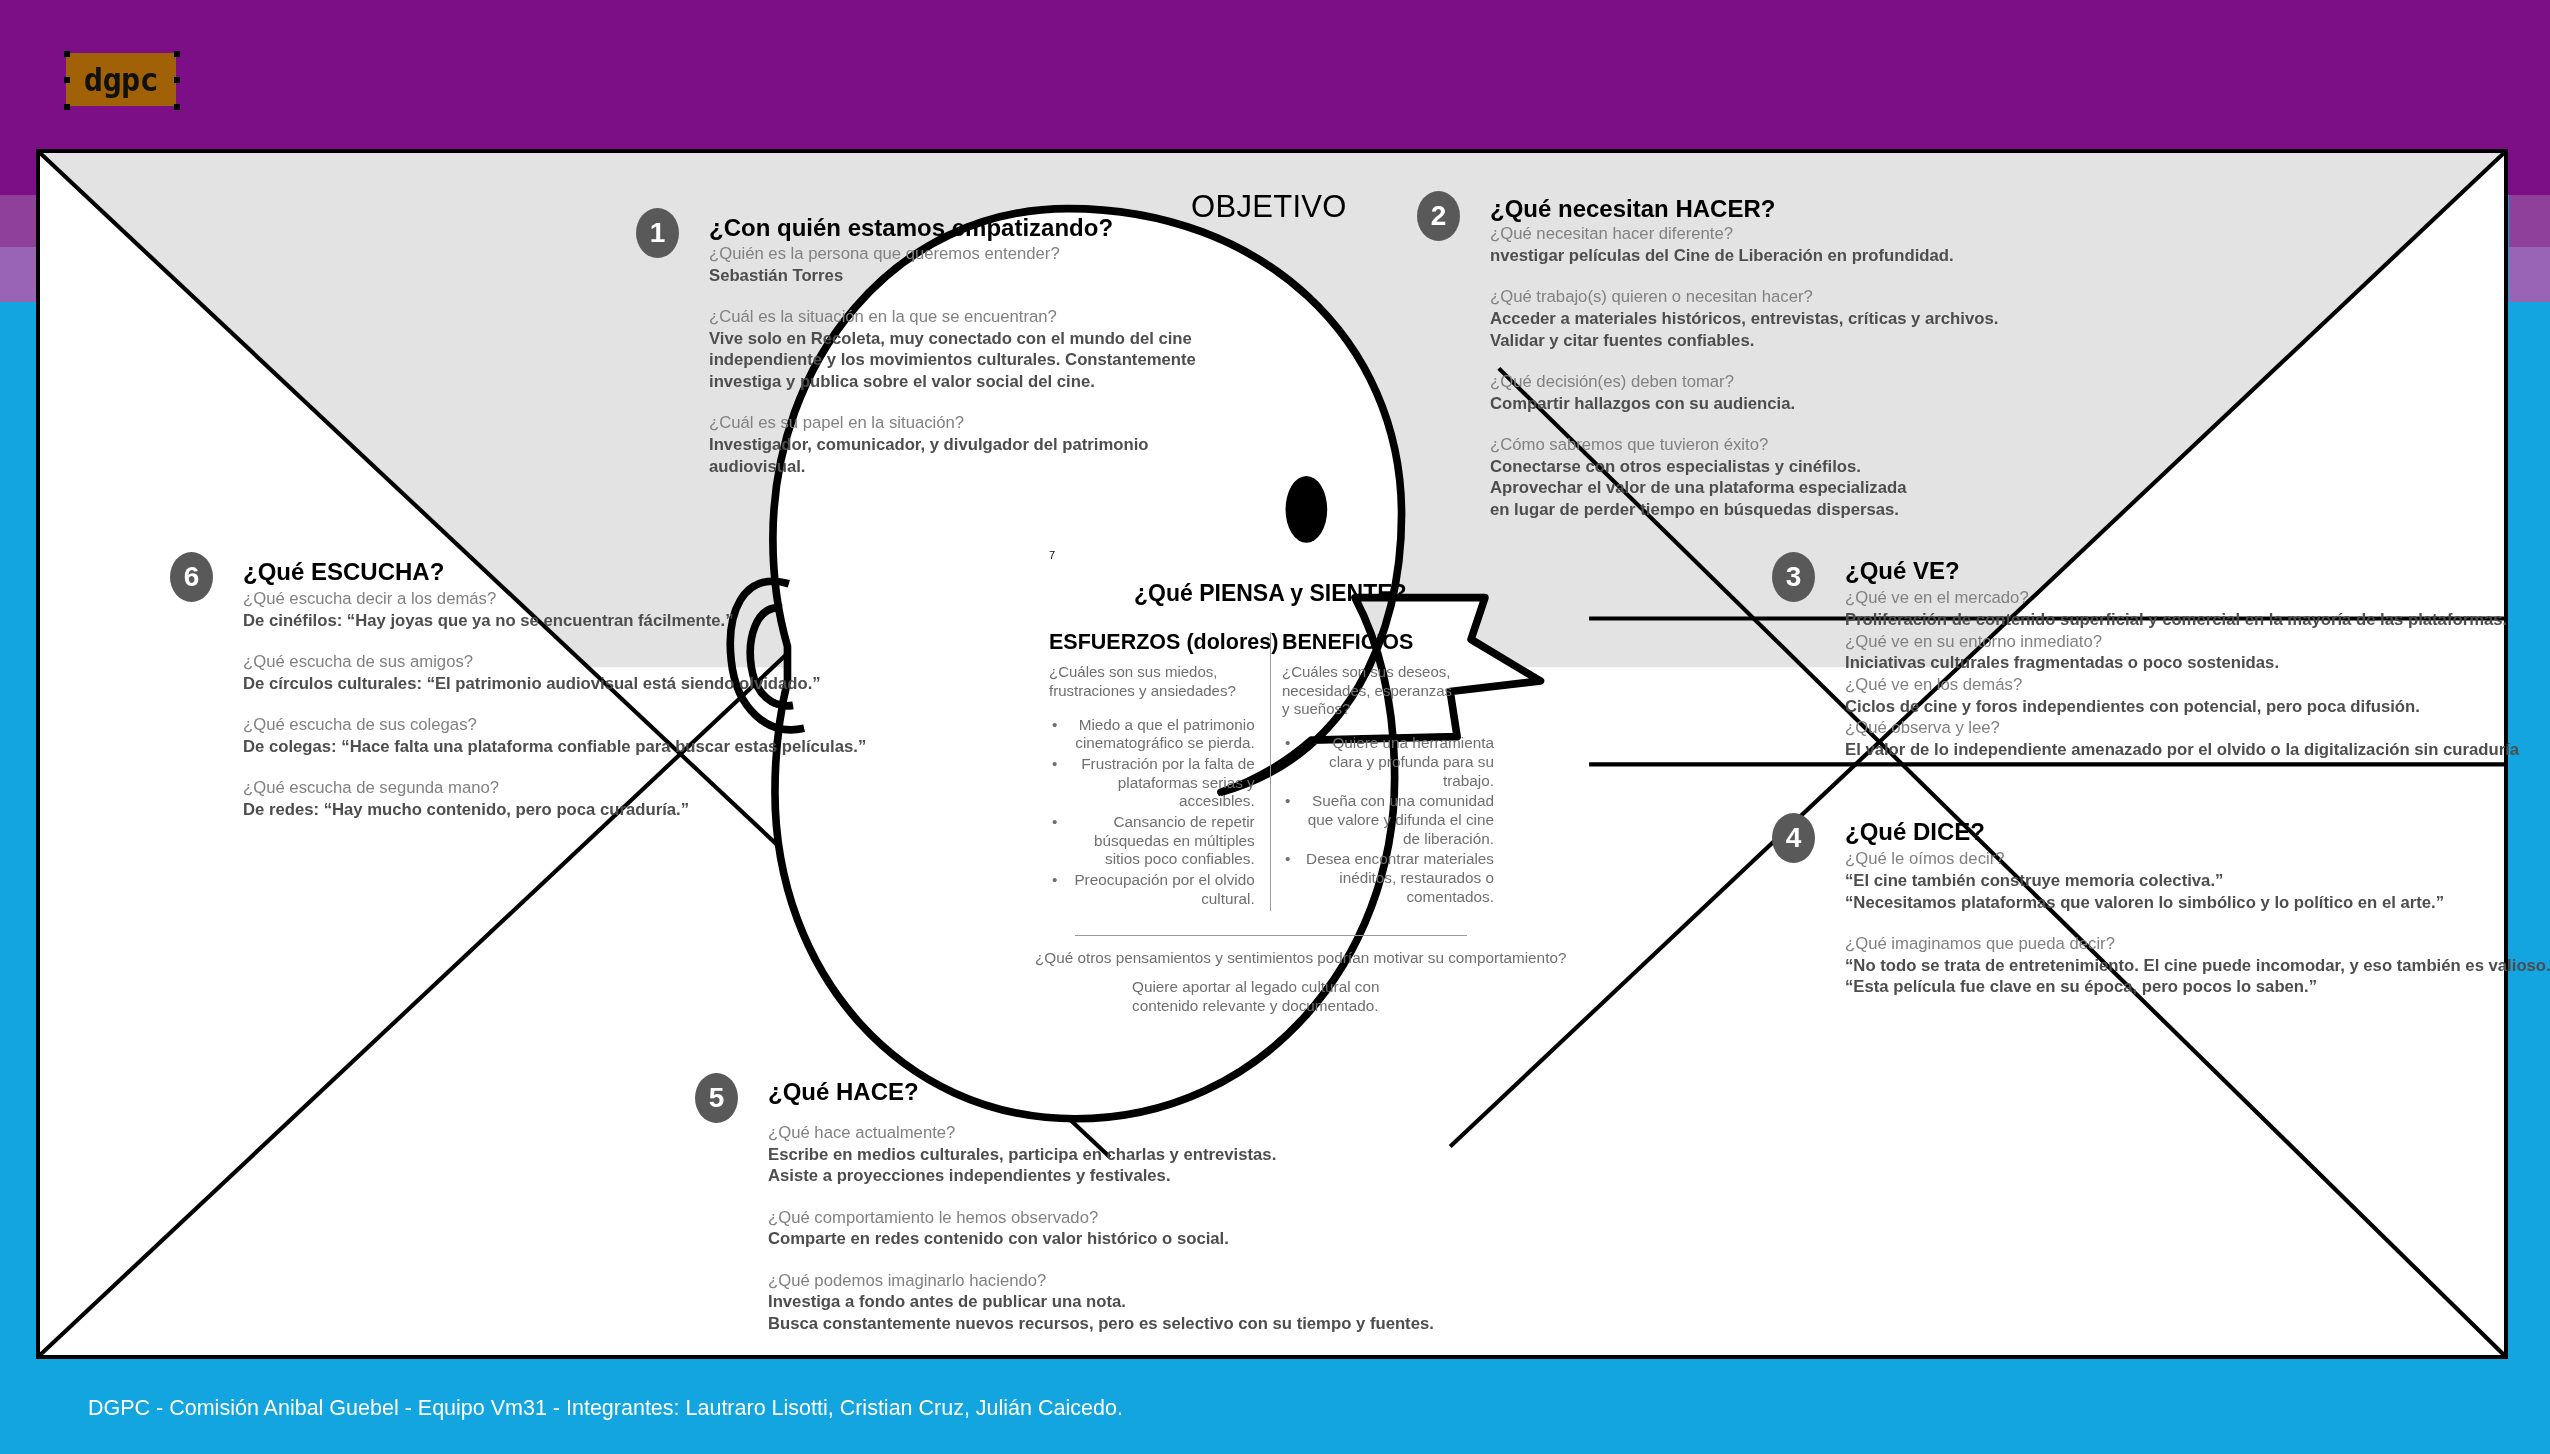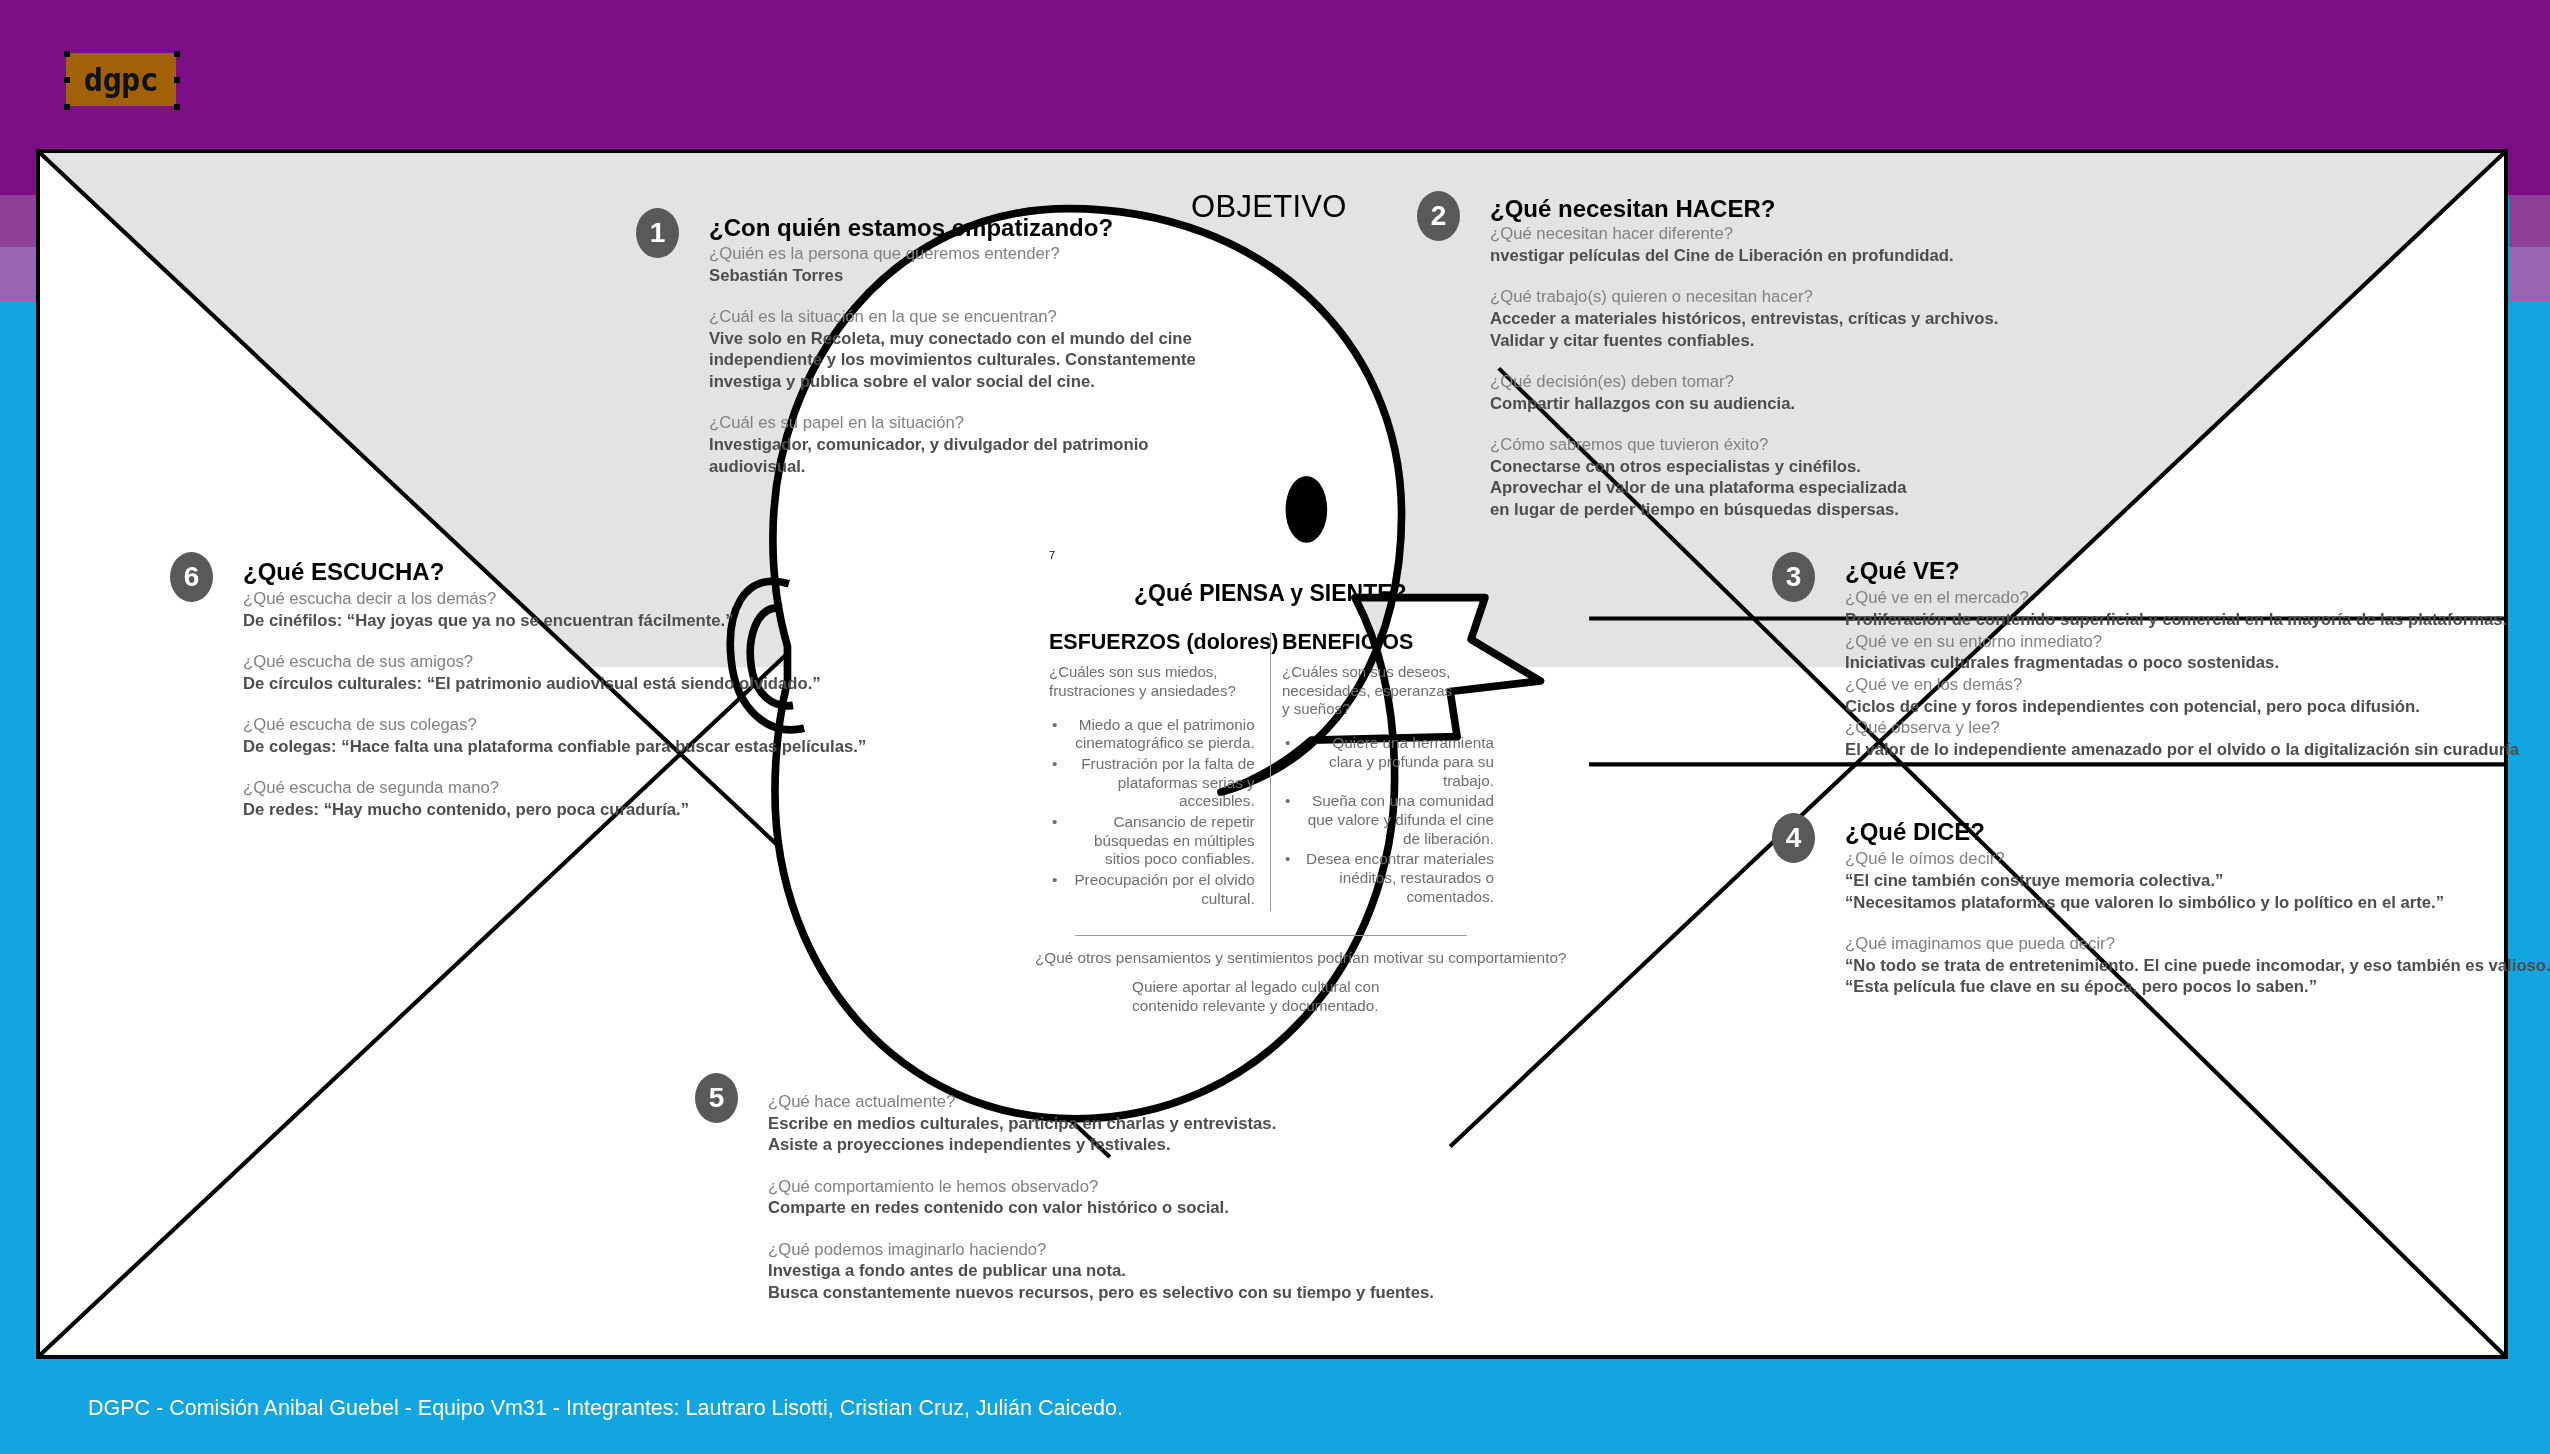--- a/index.html
+++ b/index.html
@@ -229,20 +229,21 @@
       <p class="a">“Necesitamos plataformas que valoren lo simbólico y lo político en el arte.”</p>
       <div class="gap"></div>
       <p class="q">¿Qué imaginamos que pueda decir?</p>
       <p class="a"> “No todo se trata de entretenimiento. El cine puede incomodar, y eso también es valioso.”</p>
       <p class="a">“Esta película fue clave en su época, pero pocos lo saben.”</p>
     </div>
 </div>
 
 <div class="sec" id="sec5">
   <div class="badge">5</div>
+  <h2>¿Qué HACE?</h2>
   <div class="body">
       <p class="q">¿Qué hace actualmente?</p>
       <p class="a">Escribe en medios culturales, participa en charlas y entrevistas.</p>
       <p class="a">Asiste a proyecciones independientes y festivales.</p>
       <div class="gap"></div>
       <p class="q">¿Qué comportamiento le hemos observado?</p>
       <p class="a">Comparte en redes contenido con valor histórico o social.</p>
       <div class="gap"></div>
       <p class="q">¿Qué podemos imaginarlo haciendo?</p>
       <p class="a">Investiga a fondo antes de publicar una nota.</p>

